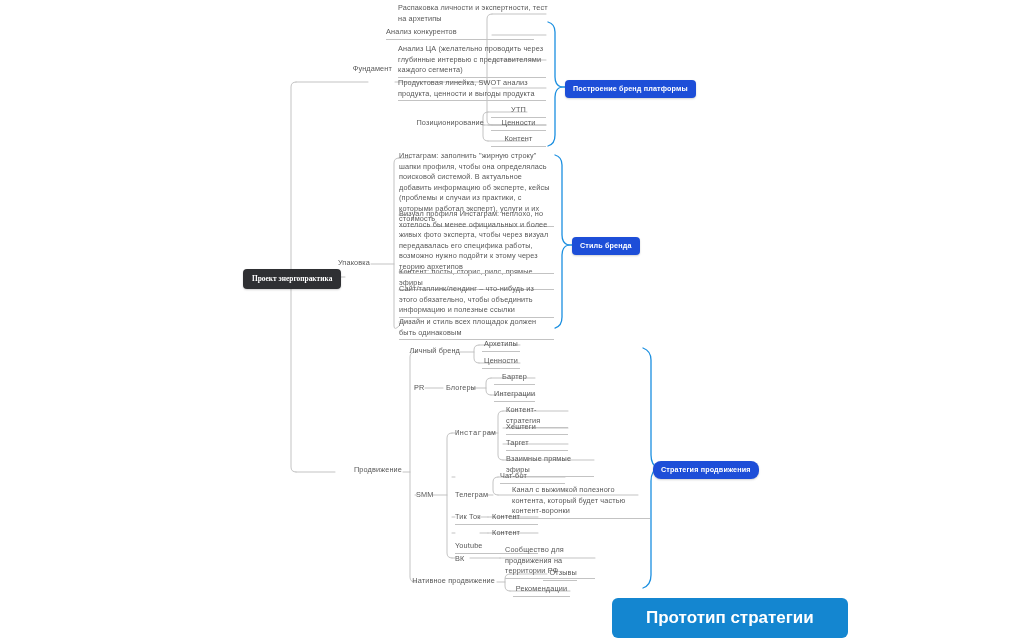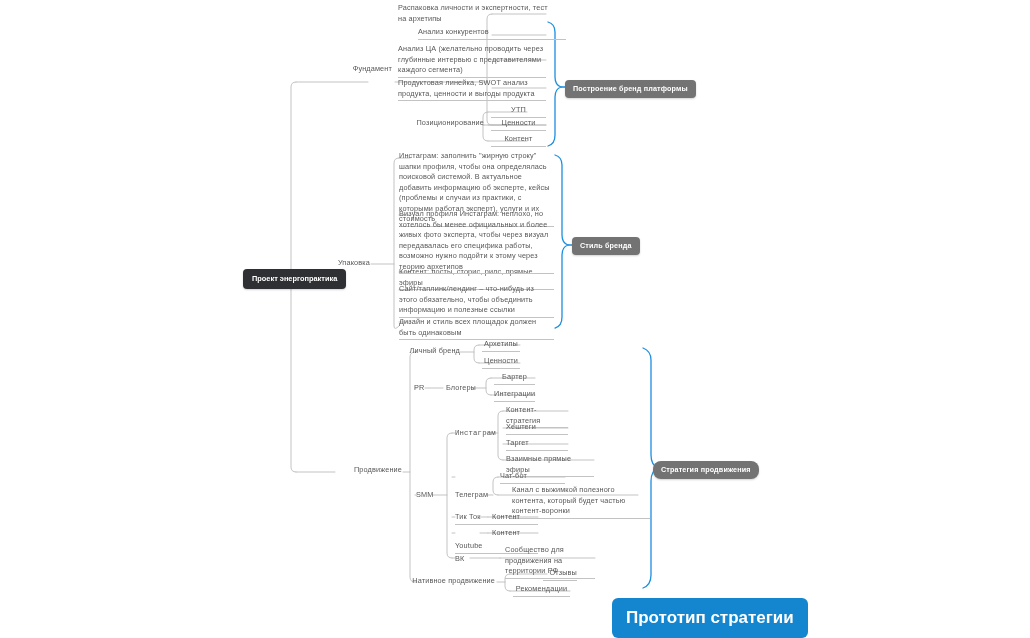--- a/index.html
+++ b/index.html
@@ -42,21 +42,21 @@
   .node.ul {
     border-bottom: 1px solid #c3c3c3;
   }
   .node.right {
     text-align: right;
   }
 
   
   .pill {
     position: absolute;
-    background: #737373;
+    background: #1d4ed8;
     color: #ffffff;
     font-size: 7.2px;
     font-weight: bold;
     letter-spacing: 0.02em;
     border-radius: 4px;
     padding: 4px 8px 5px 8px;
     white-space: nowrap;
     box-shadow: 0 1px 2px rgba(0,0,0,0.18);
   }
 
@@ -74,21 +74,21 @@
   }
 
   
   #cta-button {
     position: absolute;
     background: #1486d0;
     color: #ffffff;
     font-size: 17px;
     font-weight: bold;
     border-radius: 6px;
-    padding: 0 14px;
+    padding: 0 34px;
     height: 40px;
     line-height: 40px;
     white-space: nowrap;
     border: none;
     cursor: pointer;
     font-family: "Liberation Sans", "DejaVu Sans", sans-serif;
   }
 </style>
 </head>
 <body>
@@ -190,30 +190,30 @@
       <path d="M561,87 l9,0"></path>
 
       <path d="M555,155 q7,2 7,10 l0,70 q0,8 6,10 q-6,2 -6,10 l0,62 q0,9 -7,11"></path>
       <path d="M568,245 l7,0"></path>
 
       <path d="M643,348 q8,3 8,12 l0,95 q0,10 7,13 q-7,3 -7,13 l0,94 q0,10 -8,13"></path>
       <path d="M658,468 l9,0"></path>
     </g>
   </svg>
 
-  <div id="root-node" style="left:243px; top:269px;">Проект энергопрактика</div>
+  <div id="root-node" style="left:243px; top:269px;font-family:Liberation Serif, serif;">Проект энергопрактика</div>
 
   <div class="pill" style="left:565px; top:80px;">Построение бренд платформы</div>
   <div class="pill" style="left:572px; top:237px;">Стиль бренда</div>
   <div class="pill" style="left:653px; top:461px;border-radius:8px;">Стратегия продвижения</div>
 
   <div class="node right" style="left:318px; top:64px; width:74px;">Фундамент</div>
 
   <div class="node" style="left:398px; top:3px; width:150px;">Распаковка личности и экспертности, тест на архетипы</div>
-  <div class="node ul" style="left:418px; top:27px; width:148px;">Анализ конкурентов</div>
+  <div class="node ul" style="left:386px; top:27px; width:148px;">Анализ конкурентов</div>
   <div class="node ul" style="left:398px; top:44px; width:148px;">Анализ ЦА (желательно проводить через глубинные интервью с представителями каждого сегмента)</div>
   <div class="node ul" style="left:398px; top:78px; width:148px;">Продуктовая линейка, SWOT анализ продукта, ценности и выгоды продукта</div>
   <div class="node right" style="left:398px; top:118px; width:86px;">Позиционирование</div>
 
   <div class="node ul" style="left:491px; top:105px; width:55px; text-align:center;">УТП</div>
   <div class="node ul" style="left:491px; top:118px; width:55px; text-align:center;">Ценности</div>
   <div class="node ul" style="left:491px; top:134px; width:55px; text-align:center;">Контент</div>
 
   <div class="node right" style="left:300px; top:258px; width:70px;">Упаковка</div>
 

